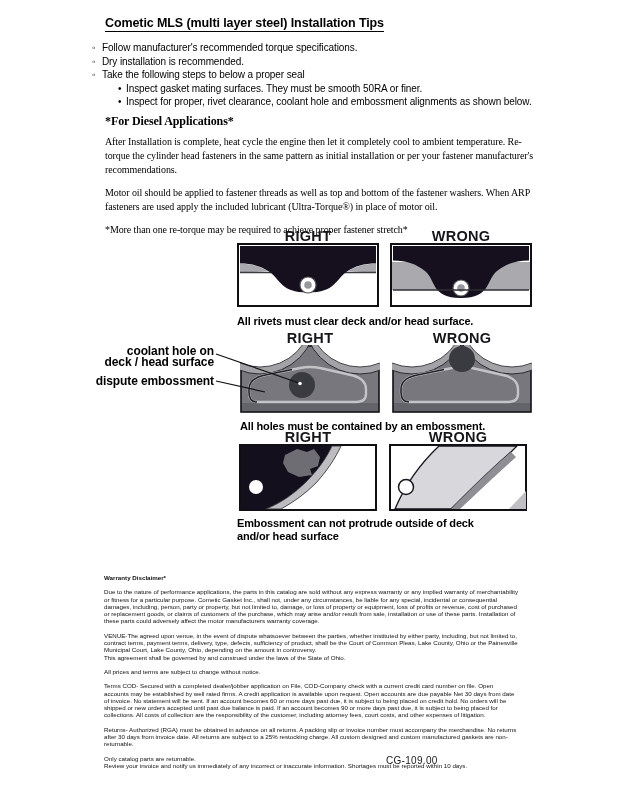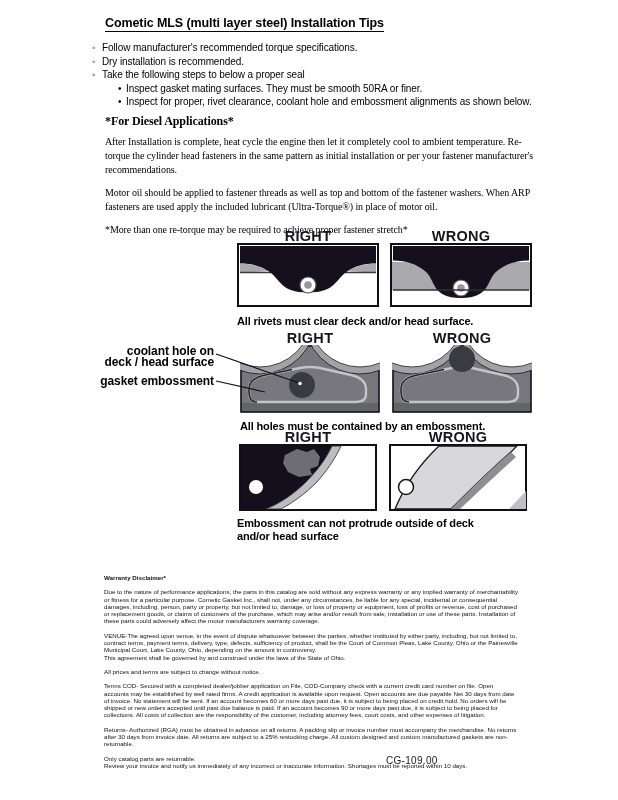--- a/index.html
+++ b/index.html
@@ -122,21 +122,21 @@
     <div class="fig-caption">All rivets must clear deck and/or head surface.</div>
   </div>
 
   <div class="figure" id="fig2">
     <div class="fig-label label-right">RIGHT</div>
     <div class="fig-label label-wrong">WRONG</div>
     <div class="ann ann-coolant">
       <div>coolant hole on</div>
       <div>deck / head surface</div>
     </div>
-    <div class="ann ann-embossment">gasket embossment</div>
+    <div class="ann ann-embossment">dispute embossment</div>
     <div class="panel panel-right">
       <svg width="140" height="68" viewBox="0 0 140 68">
         <rect x="1" y="1" width="138" height="66" fill="#77777d" stroke="#101014" stroke-width="1.6"></rect>
         <rect x="2" y="58" width="136" height="8" fill="#63636a"></rect>
         <circle cx="20" cy="-27" r="56" fill="#a2a2a7" stroke="#2b2b31" stroke-width="1"></circle>
         <circle cx="20" cy="-30" r="52" fill="#ffffff" stroke="#3f3f45" stroke-width="1"></circle>
         <circle cx="120" cy="-27" r="56" fill="#a2a2a7" stroke="#2b2b31" stroke-width="1"></circle>
         <circle cx="120" cy="-30" r="52" fill="#ffffff" stroke="#3f3f45" stroke-width="1"></circle>
         <path d="M17,57 C11,57 9,53 9,47 L9,44 C9,37 15,32.5 23,30.5 L60,23 C66,21.8 74,21.8 80,23 L113,30.5 C121,32.5 126,37.5 126,44 L126,49 C126,55 122,57 116,57 Z" fill="none" stroke="#c3c3c8" stroke-width="2.4"></path>
         <path d="M17,57 C11,57 9,53 9,47 L9,44 C9,37 15,32.5 23,30.5 L52,24.5" fill="none" stroke="#222228" stroke-width="1.6"></path>

